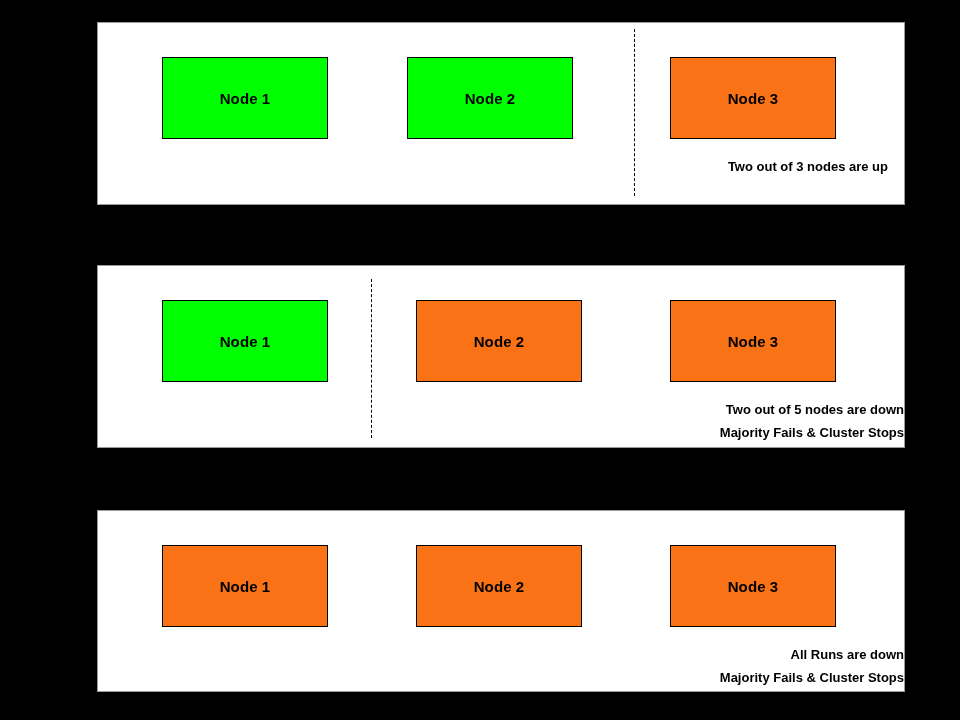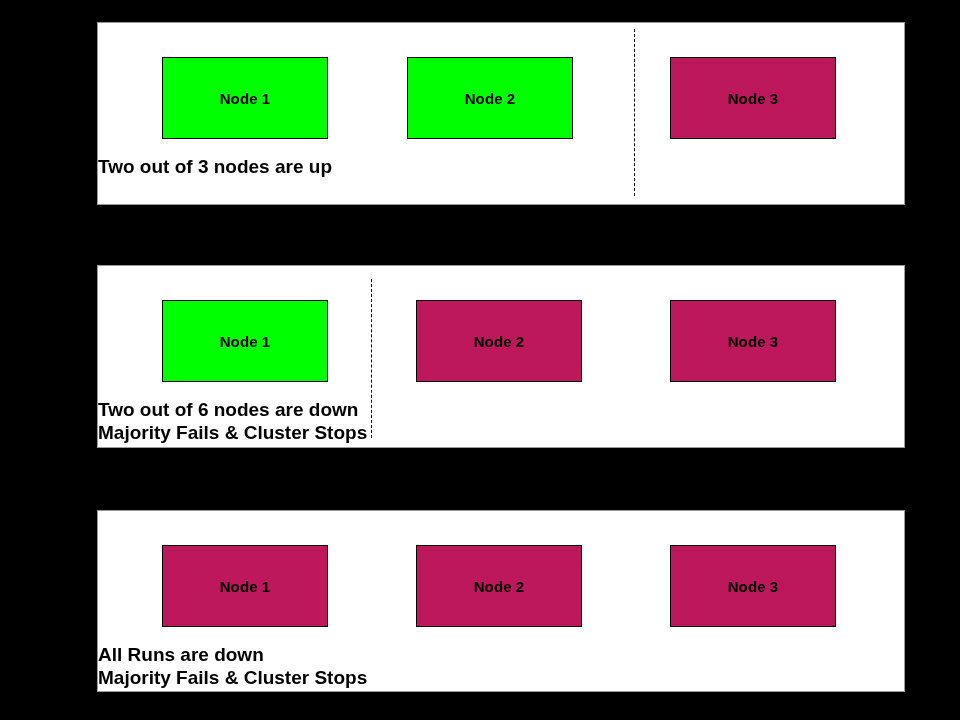--- a/index.html
+++ b/index.html
@@ -32,32 +32,32 @@
     color: #000000;
     font-size: 15px;
     font-family: "Liberation Sans", sans-serif;
     line-height: 1;
     letter-spacing: 0.1px;
   }
   .node.up {
     background: #00ff00;
   }
   .node.down {
-    background: #be185d;
+    background: #f97316;
   }
   .divider {
     position: absolute;
     width: 0;
     border-left: 1px dashed #000000;
   }
   .caption {
     position: absolute;
-    text-align: left;
+    text-align: right;
     color: #000000;
-    font-size: 19px;
+    font-size: 13px;
     font-family: "Liberation Sans", sans-serif;
     line-height: 23px;
     white-space: nowrap;
   }
   .caption .line {
     display: block;
   }
 </style>
 </head>
 <body>
@@ -95,21 +95,21 @@
       <span>Node 2</span>
     </div>
 
     <div class="node down" style="left:572px; top:34px; width:166px; height:82px;">
       <span>Node 3</span>
     </div>
 
     <div class="divider" style="left:273px; top:13px; height:159px;"></div>
 
     <div class="caption" style="left:0px; top:132px; width:806px;">
-      <span class="line">Two out of 6 nodes are down</span>
+      <span class="line">Two out of 5 nodes are down</span>
       <span class="line">Majority Fails &amp; Cluster Stops</span>
     </div>
   </div>
 
   <div class="panel" style="left:97px; top:510px; width:808px; height:182px;">
 
     <div class="node down" style="left:64px; top:34px; width:166px; height:82px;">
       <span>Node 1</span>
     </div>
 

